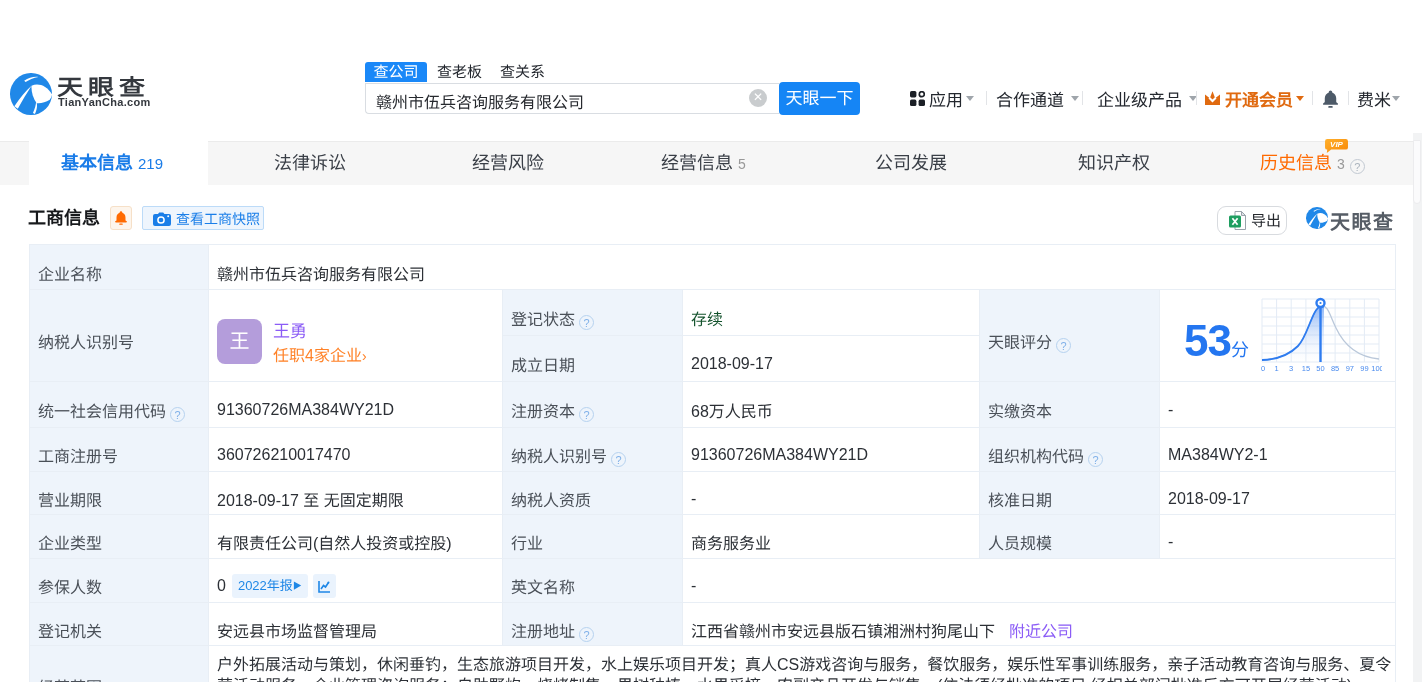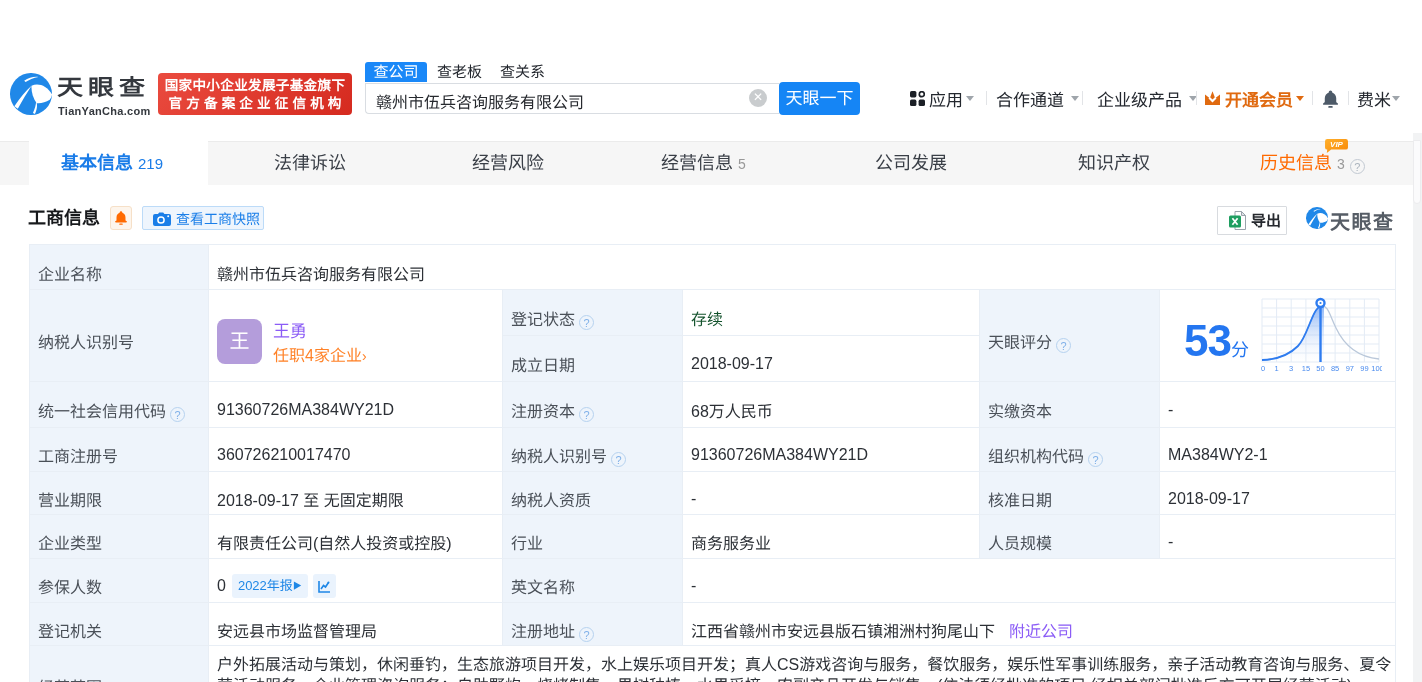--- a/index.html
+++ b/index.html
@@ -2,21 +2,21 @@
 <html lang="zh-CN"><head>
 <meta charset="utf-8">
 <title>赣州市伍兵咨询服务有限公司</title>
 <style>
 * { margin:0; padding:0; box-sizing:border-box; }
 html,body { width:1422px; height:682px; background:#fff; font-family:"Liberation Sans",sans-serif; overflow:hidden; }
 #page { position:relative; width:1422px; height:682px; background:#fff;margin-top:45px; }
 .abs { position:absolute; }
 
 .logo-txt { left:57px; top:30px; font-size:26px; font-weight:bold; color:#34383e; letter-spacing:5px; line-height:28px; transform:scaleY(0.85); transform-origin:0 0; }
-.logo-sub { left:58px; top:60px; font-size:11px; font-weight:bold; color:#34383e; letter-spacing:0.3px; }
+.logo-sub { left:58px; top:51px; font-size:11px; font-weight:bold; color:#34383e; letter-spacing:0.3px; }
 .redbadge { left:158px; top:28px; width:194px; height:42px; border-radius:4px;
   background:linear-gradient(135deg,#ea4b3f 0%,#d52a1f 100%); color:#fff; text-align:center; }
 .redbadge .l1 { margin-top:4px; font-size:13.6px; font-weight:bold; line-height:18px; letter-spacing:0.3px;}
 .redbadge .l2 { font-size:13.6px; font-weight:bold; line-height:18px; letter-spacing:4.1px; text-indent:4.1px;}
 .stab { top:17px; height:20px; line-height:20px; font-size:15px; }
 .stab-active { left:365px; width:62px; background:#1a88f8; color:#fff; text-align:center; border-radius:3px 3px 0 0; }
 .stab-b { left:437px; color:#23272e; }
 .stab-c { left:500px; color:#23272e; }
 .sinput { left:365px; top:38px; width:414px; height:31px; border:1px solid #d9dde2; border-right:none; border-radius:0 0 0 4px; background:#fff; }
 .sinput .txt { position:absolute; left:10px; top:5px; font-size:16px; color:#26292e; }
@@ -28,21 +28,21 @@
 .vip-orange { color:#e06a10; font-weight:bold; }
 
 .tabbar { left:0; top:96px; width:1422px; height:44px; background:#f6f6f6; border-top:1px solid #ebebeb; }
 .tab-active-bg { left:29px; top:96px; width:179px; height:44px; background:#fff; }
 .tab { top:103px; font-size:18px; color:#3a3f47; }
 .tab-cnt { font-size:14px; color:#999; }
 
 .sec-title { left:28px; top:158px; font-size:18px; font-weight:bold; color:#17191c; }
 .bellbtn { left:110px; top:161px; width:22px; height:24px; background:#fdf5ec; border:1px solid #f6e0c8; border-radius:3px; }
 .cambtn { left:142px; top:161px; width:122px; height:24px; background:#eef5fd; border:1px solid #bcdbf8; border-radius:2px; font-size:14px; color:#1a7ee8; line-height:22px; }
-.exportbtn { left:1217px; top:161px; width:70px; height:29px; border:1px solid #d8dbdf; border-radius:1px; background:#fff; font-size:15px; color:#26292e; line-height:27px; text-align:left;font-weight:bold; }
+.exportbtn { left:1217px; top:161px; width:70px; height:29px; border:1px solid #d8dbdf; border-radius:9px; background:#fff; font-size:15px; color:#26292e; line-height:27px; text-align:left; }
 .wm-txt { left:1330px; top:161px; font-size:20px; font-weight:600; color:#565d66; letter-spacing:1.5px; }
 
 table.info { position:absolute; left:29px; top:199px; width:1366px; border-collapse:collapse; table-layout:fixed; font-size:16px; color:#2c3036; }
 table.info td { border:1px solid #e8eef5; padding:11px 0 0 8px; vertical-align:middle; }
 td.lbl { background:#eef4fb; font-size:16px; color:#4a5058; }
 td.lbl .q { margin-left:4px; }
 .q { display:inline-block; width:15px; height:15px; border-radius:50%; border:1.3px solid #b6d2ef; color:#7fb0e8; font-size:11px; line-height:14px; text-align:center; vertical-align:-2px; }
 .green { color:#14532d; }
 .blue { color:#8b5cf6; }
 .avatar { display:inline-block; width:45px; height:45px; background:#b49ddb; border-radius:8px; color:#fff; font-size:20px; text-align:center; line-height:45px; vertical-align:middle; }
@@ -60,24 +60,20 @@
     <g transform="translate(25,25) scale(1.163) translate(-25,-25)">
     <circle cx="25" cy="25" r="21.5" fill="#2088e8"></circle>
     <path d="M18,11.5 C22.5,8.3 28,7 32.5,7.6 C27.5,8.6 23,10.3 19.5,12.8 Z" fill="#fff"></path>
     <path d="M8,37.5 C14,28.5 20,21.5 25.5,16.5 C21,24 16,31.5 11.5,40 Z" fill="#fff"></path>
     <path d="M25.5,16.5 C33,13.5 41,16.5 46.6,25.5 C46.2,27.4 45.4,29.2 44.2,31 C40,33.8 35,34.8 30.8,34.4 C27,29.5 25.2,22.5 25.5,16.5 Z" fill="#fff"></path>
     <path d="M27,44.5 C29,40 30,36.5 30.3,32.5 C32,36.5 31,41.5 29,45.5 Z" fill="#fff"></path>
     </g>
   </svg>
   <div class="abs logo-txt">天眼查</div>
   <div class="abs logo-sub">TianYanCha.com</div>
-  <div class="abs redbadge">
-      <div class="l1">国家中小企业发展子基金旗下</div>
-      <div class="l2">官方备案企业征信机构</div>
-    </div>
   <div class="abs stab stab-active">查公司</div>
   <div class="abs stab stab-b">查老板</div>
   <div class="abs stab stab-c">查关系</div>
   <div class="abs sinput">
       <span class="txt">赣州市伍兵咨询服务有限公司</span>
     </div>
   <div class="abs sclear">✕</div>
   <div class="abs sbtn">天眼一下</div>
   <svg class="abs" style="left:910px;top:46px" width="15" height="15" viewBox="0 0 15 15">
     <rect x="0" y="0" width="6.4" height="6.4" rx="1.6" fill="#1b1f26"></rect>

